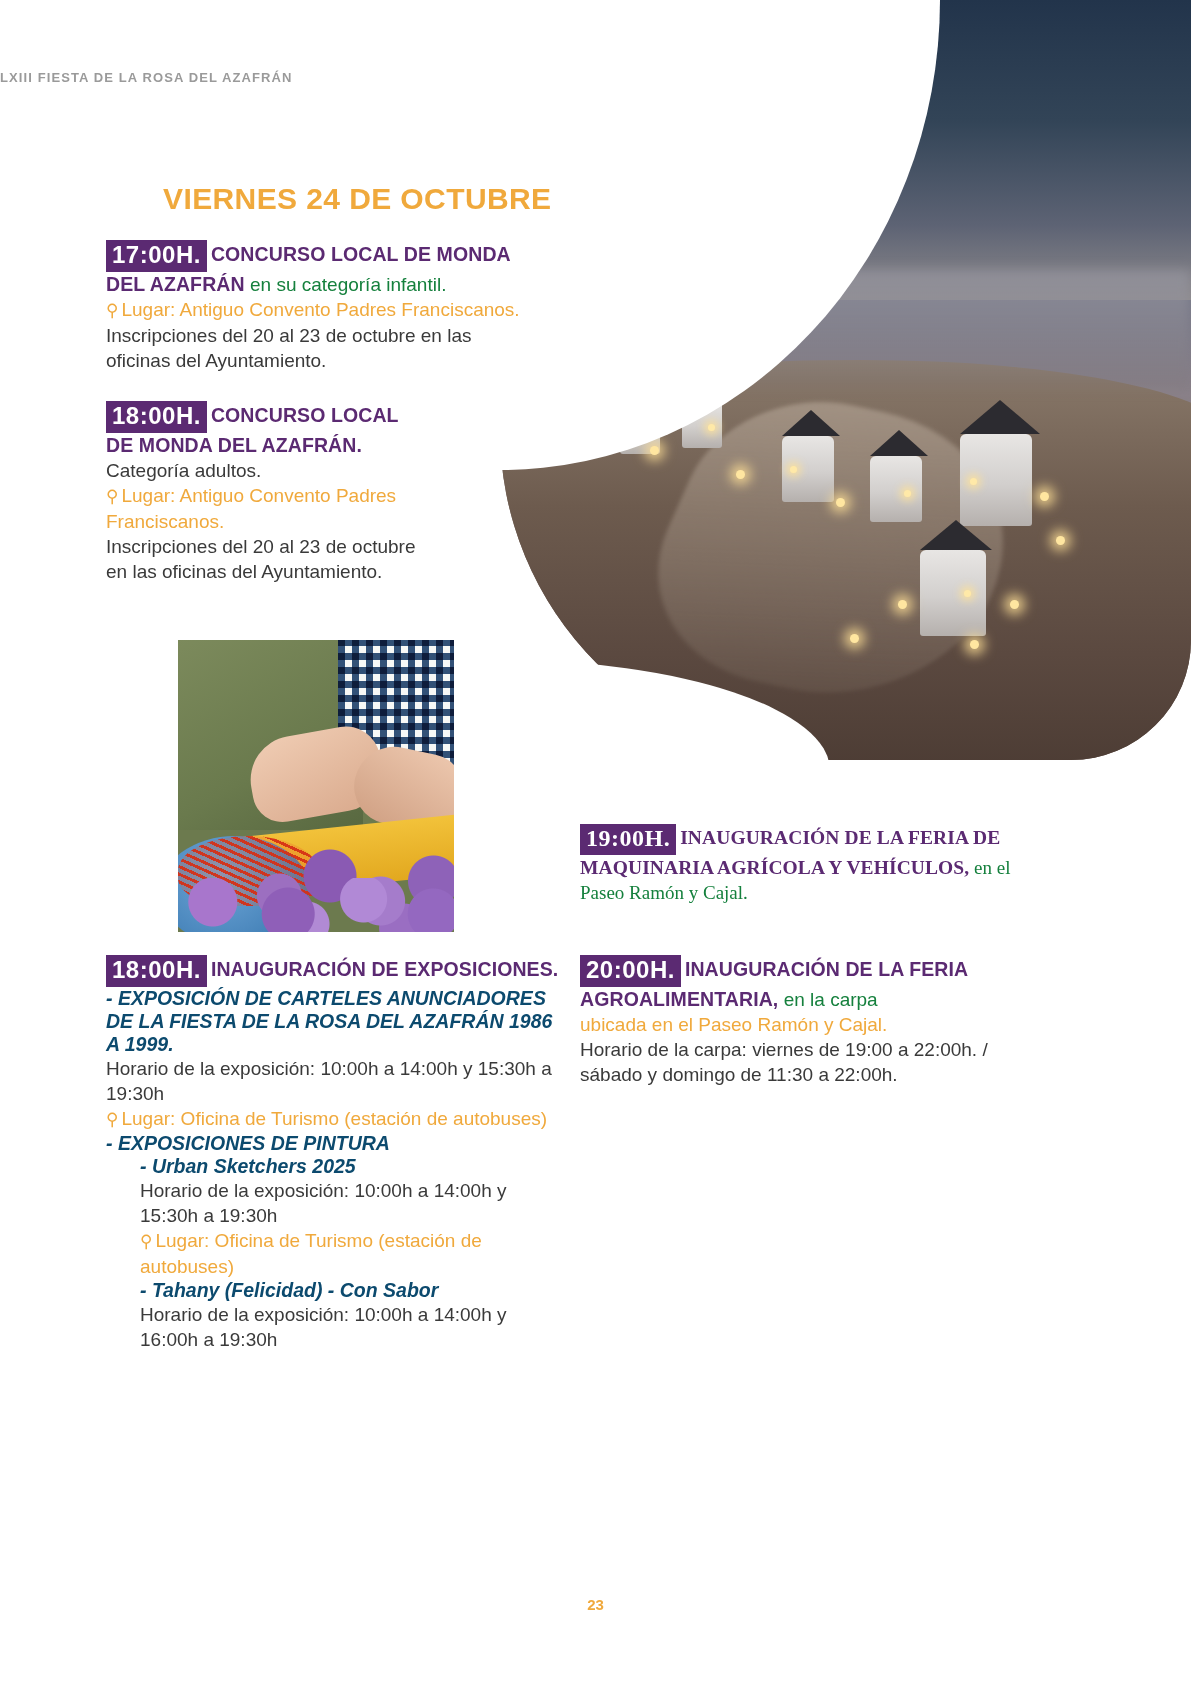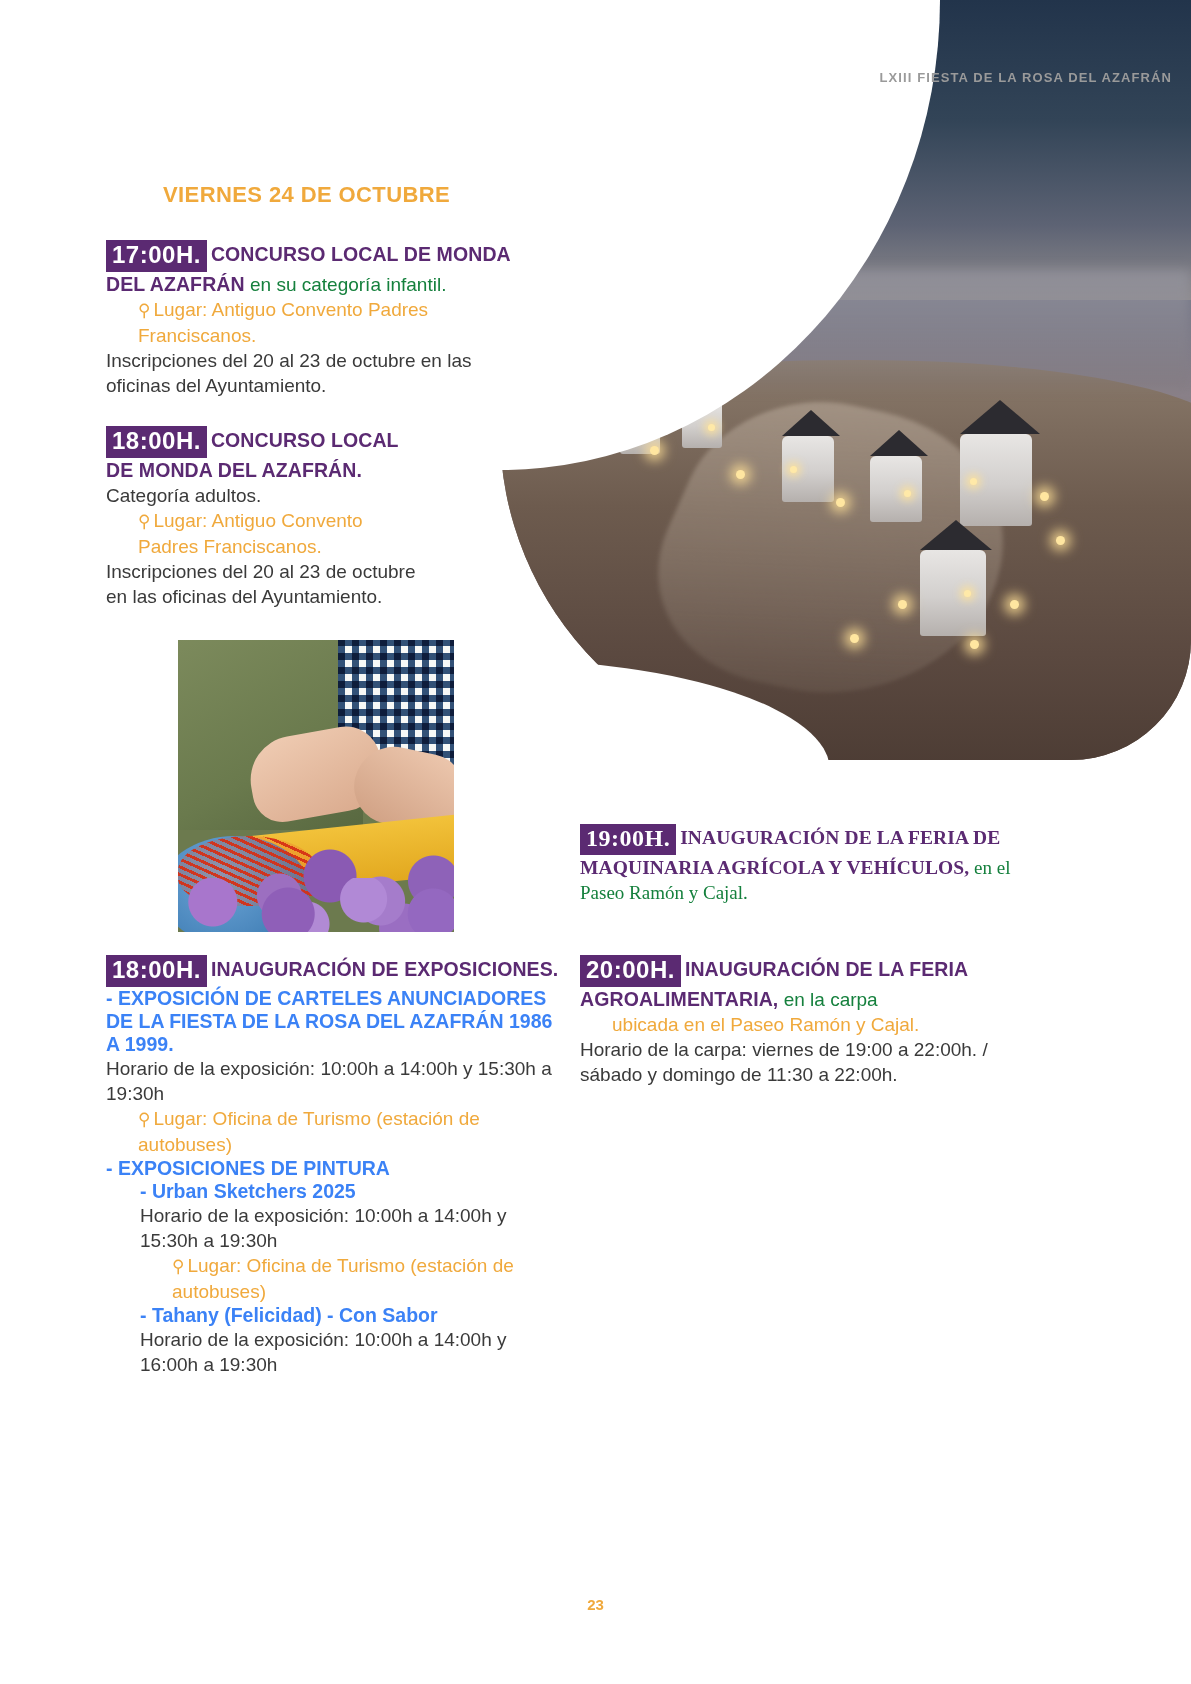--- a/index.html
+++ b/index.html
@@ -14,21 +14,21 @@
     font-family: "Liberation Sans", sans-serif;
     overflow: hidden;
   }
 
   
   .page-header {
     position: absolute;
     top: 70px;
     left: 0;
     width: 1172px;
-    text-align: right;
+    text-align: left;
     font-size: 13px;
     letter-spacing: 1.1px;
     color: #9a9a9a;
     font-weight: 600;
   }
 
   
   .hero-photo {
     position: absolute;
     top: 0;
@@ -136,21 +136,21 @@
     border-radius: 50%;
     background: #ffe6a0;
     box-shadow: 0 0 12px 6px rgba(255, 224, 150, .8);
   }
 
   
   .day-title {
     position: absolute;
     left: 163px;
     top: 182px;
-    font-size: 22px;
+    font-size: 30px;
     font-weight: 800;
     color: #f0a93c;
     letter-spacing: .4px;
   }
 
   
   .col-left { position: absolute; left: 106px; width: 430px; }
   .col-right { position: absolute; left: 580px; width: 460px; }
 
   .event { margin-bottom: 20px; }
@@ -176,29 +176,28 @@
     font-weight: 700;
     font-size: 19.5px;
     letter-spacing: .1px;
   }
   .ev-plain { color: #15803d; }
   .ev-place {
     color: #f0a93c;
     display: block;
     font-size: 19px;
     line-height: 25px;
-    margin-left: 32px;
   }
   .pin {
     color: #f0a93c;
     font-size: 17px;
     margin-right: 3px;
   }
   .ev-note { display: block; color: #3a3a3a; font-size: 19px; line-height: 25px; }
-  .sub-head { color: #3b82f6; font-weight: 700; font-size: 19.5px; display: block; }
+  .sub-head { color: #0c4a6e; font-weight: 700; font-size: 19.5px; display: block; font-style: italic; }
   .indent-1 { margin-left: 34px; display: block; }
   .indent-2 { margin-left: 34px; display: block; }
 
   
   .saffron-photo {
     position: absolute;
     left: 178px;
     top: 640px;
     width: 276px;
     height: 292px;

